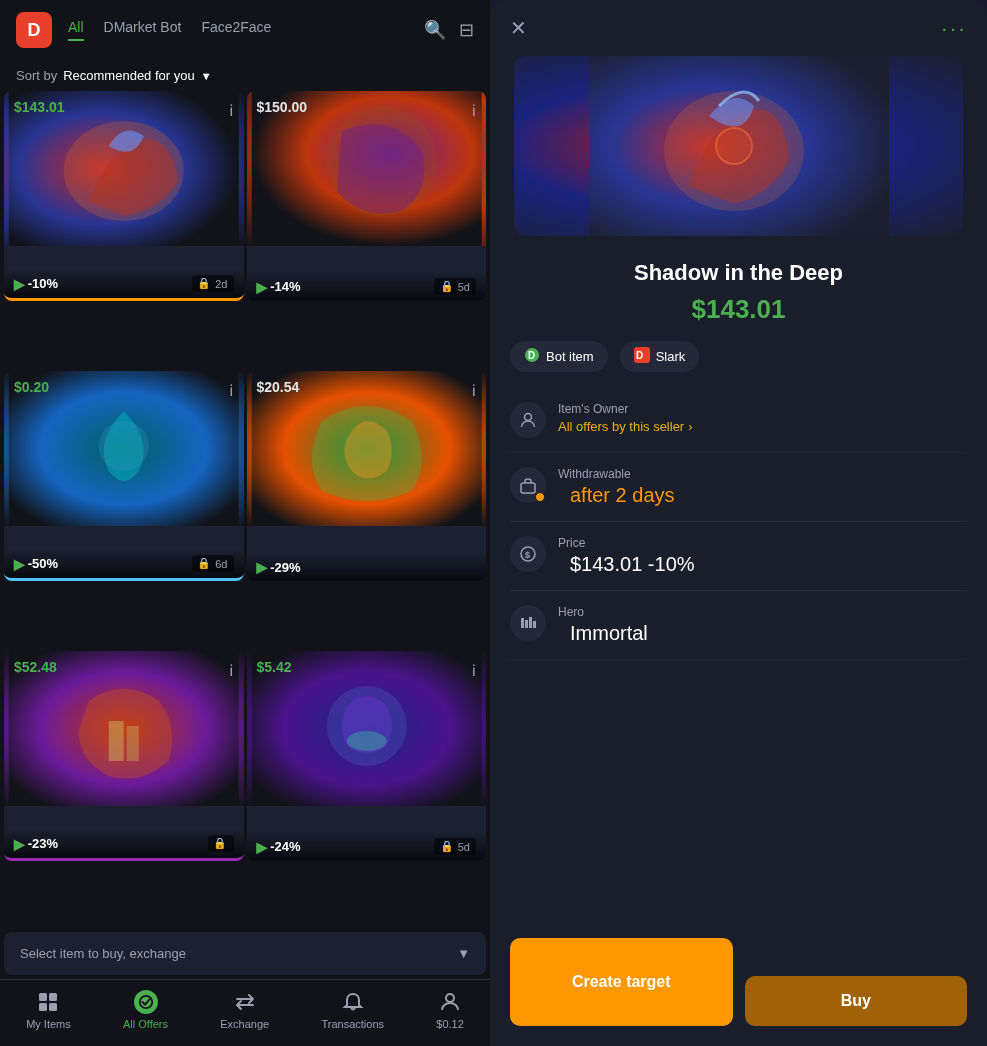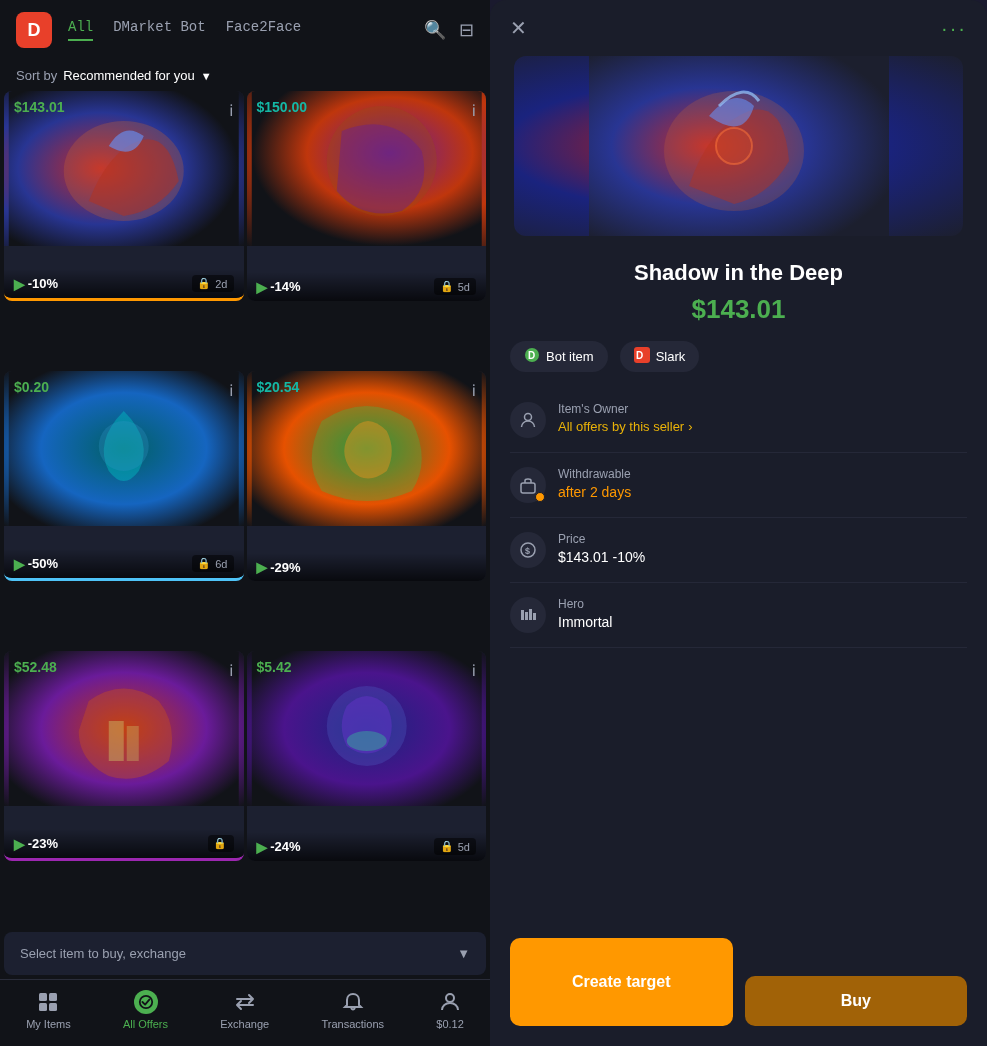--- a/index.html
+++ b/index.html
@@ -40,21 +40,20 @@
       justify-content: center;
       color: white;
       font-weight: bold;
       font-size: 18px;
     }
     .nav-tabs {
       display: flex;
       gap: 20px;
       flex: 1;
       align-items: flex-start;
-      font-family: Liberation Mono, monospace;
     }
     .nav-tab {
       color: #9aa0b0;
       font-size: 14px;
       cursor: pointer;
       padding-bottom: 4px;
       border-bottom: 2px solid transparent;
     }
     .nav-tab.active {
       color: #4caf50;
@@ -101,21 +100,21 @@
     }
     .item-card .price-tag {
       position: absolute;
       top: 8px;
       left: 10px;
       color: #4caf50;
       font-size: 14px;
       font-weight: 600;
       z-index: 2;
     }
-    .item-card .price-tag.blue { color: #14b8a6; }
+    .item-card .price-tag.blue { color: #e5e5e5; }
     .item-card .info-btn {
       position: absolute;
       top: 8px;
       right: 10px;
       color: #9aa0b0;
       font-size: 16px;
       z-index: 2;
     }
     .item-image {
       width: 100%;
@@ -317,22 +316,23 @@
       border-radius: 50%;
       border: 1px solid #1a1d2a;
     }
     .row-content { flex: 1; }
     .row-label {
       font-size: 12px;
       color: #9aa0b0;
       margin-bottom: 3px;
     }
     .row-value {
-      font-size: 14px;
+      font-size: 20px;
       color: #ffffff;
+      margin-left: 12px;
     }
     .row-link {
       font-size: 13px;
       color: #eab308;
       cursor: pointer;
       display: flex;
       align-items: center;
       gap: 4px;
     }
     .row-value.orange { color: #ff9800; }

